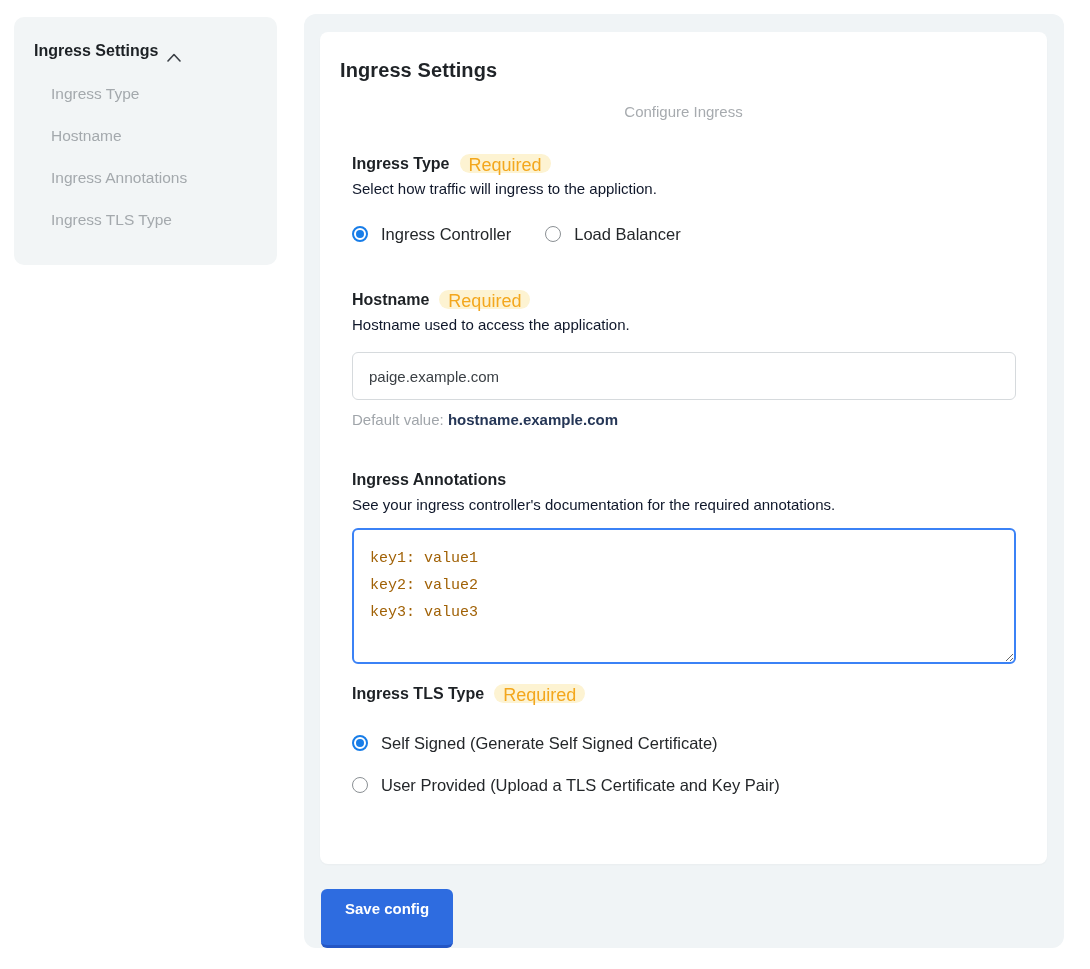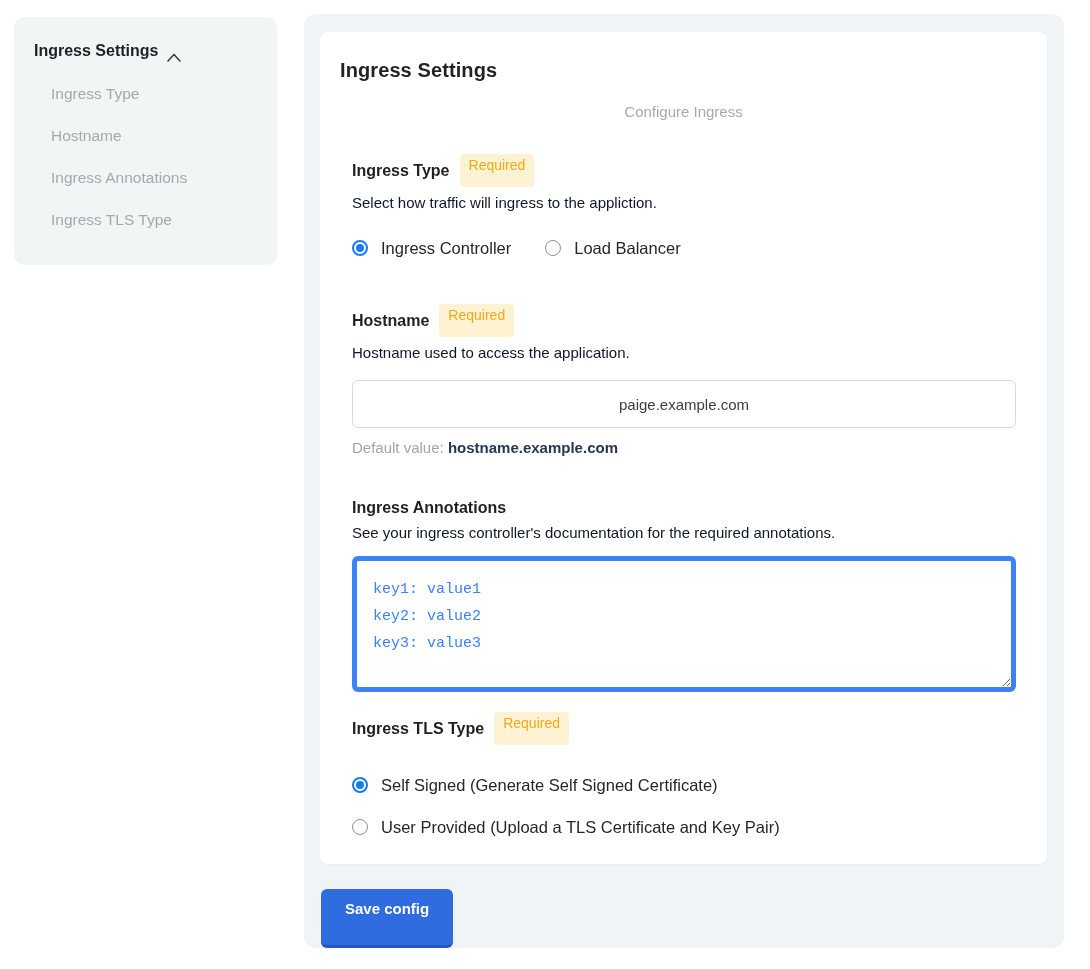--- a/index.html
+++ b/index.html
@@ -87,23 +87,23 @@
     margin: 0;
     font-size: 16px;
     font-weight: 700;
     color: #1d2125;
   }
   .badge {
     display: inline-block;
     margin-left: 10px;
     background: #fdf3d2;
     color: #f3a71d;
-    font-size: 14px;
-    padding: 3px 9px 14px 9px;
-    border-radius: 4px;
+    font-size: 18px;
+    padding: 3px 9px 0 9px;
+    border-radius: 10px;
     line-height: 16px;
   }
   .section-desc {
     margin: 7px 0 0 0;
     font-size: 15px;
     color: #0f172a;
   }
 
   
   .sec-ingress-type { margin-top: 34px; }
@@ -161,43 +161,42 @@
     height: 48px;
     margin-top: 19px;
     border: 1px solid #d6dadd;
     border-radius: 6px;
     padding: 0 16px;
     font-size: 15px;
     color: #3a3f44;
     font-family: "Liberation Sans", "DejaVu Sans", sans-serif;
     background: #ffffff;
     outline: none;
-    text-align: center;
   }
   .default-hint {
     margin: 11px 0 0 0;
     font-size: 15px;
     color: #a0a5aa;
   }
   .default-hint strong {
     color: #253656;
     font-weight: 700;
   }
   .annotations-textarea {
     display: block;
     width: 100%;
     height: 136px;
     margin-top: 15px;
-    border: 5px solid #3b82f6;
+    border: 2px solid #3b82f6;
     border-radius: 6px;
     padding: 15px 16px;
     font-family: "Liberation Mono", "DejaVu Sans Mono", monospace;
     font-size: 15px;
     line-height: 27px;
-    color: #3b82f6;
+    color: #a16207;
     background: #ffffff;
     outline: none;
     resize: both;
   }
 
   
   .save-btn {
     display: inline-block;
     margin: 25px 0 0 1px;
     background: #2e6ce0;

